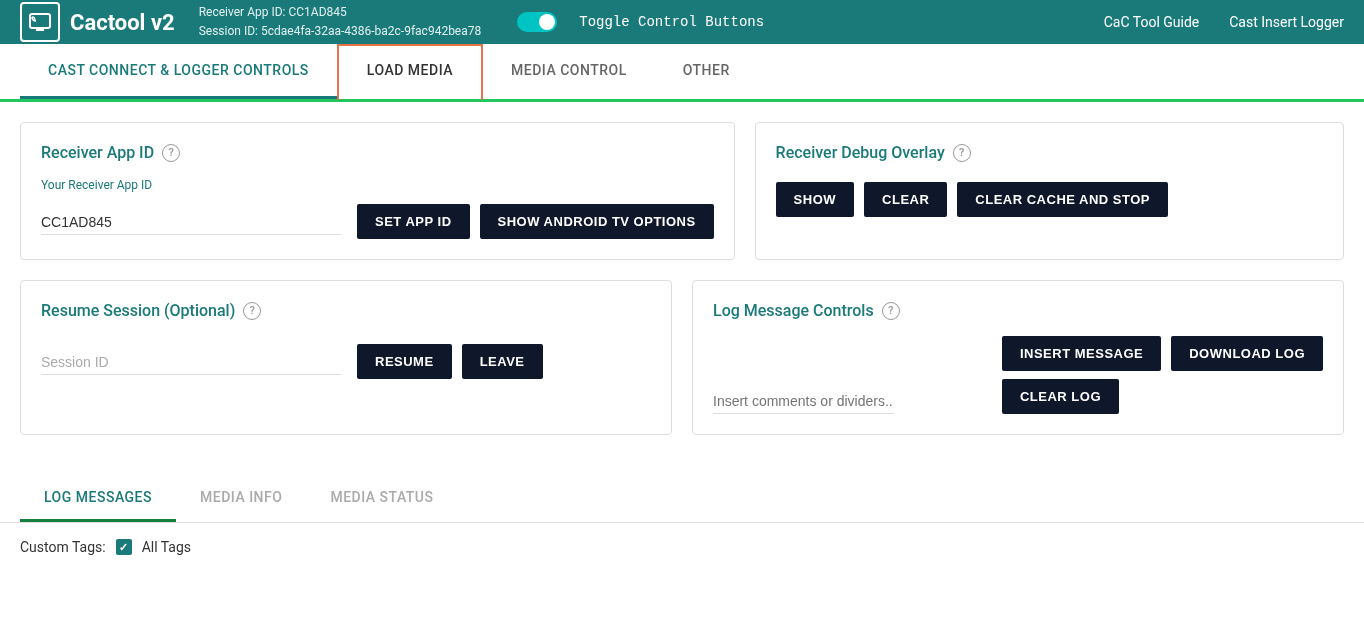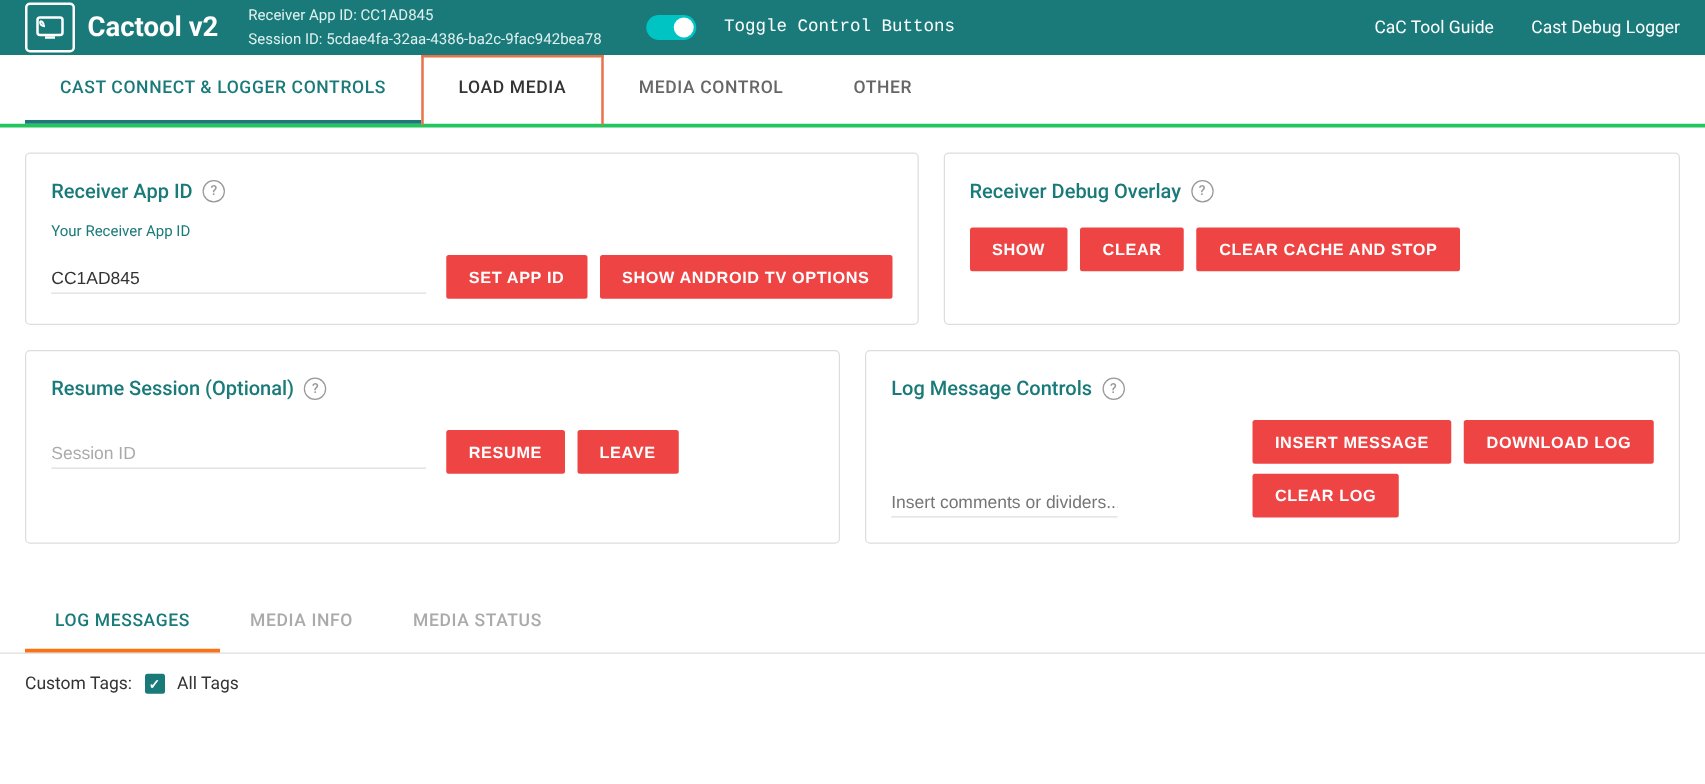--- a/index.html
+++ b/index.html
@@ -165,21 +165,21 @@
       margin-bottom: 4px;
     }
     .card-input::placeholder { color: #aaa; }
     .card-buttons {
       display: flex;
       gap: 10px;
       align-items: flex-start;
       margin-top: 8px;
     }
     .btn-primary {
-      background: #ef4444;
+      background: #0f172a;
       color: #fff;
       border: none;
       padding: 10px 18px;
       font-size: 13px;
       font-weight: 600;
       letter-spacing: 0.5px;
       cursor: pointer;
       border-radius: 2px;
       text-transform: uppercase;
       white-space: nowrap;
@@ -208,21 +208,21 @@
       cursor: pointer;
       font-size: 14px;
       font-weight: 500;
       color: #aaa;
       letter-spacing: 0.5px;
       border-bottom: 3px solid transparent;
       text-transform: uppercase;
     }
     .bottom-tab-item.active {
       color: #1a7a7a;
-      border-bottom: 3px solid #f97316;
+      border-bottom: 3px solid #15803d;
     }
 
     
     .custom-tags-row {
       display: flex;
       align-items: center;
       gap: 10px;
       padding: 16px 20px;
     }
     .custom-tags-label {
@@ -274,21 +274,21 @@
       <span>Session ID:</span>
       <span>5cdae4fa-32aa-4386-ba2c-9fac942bea78</span>
     </span>
   </div>
   <div class="toggle-area">
     <div class="toggle-switch"></div>
     <span class="toggle-label">Toggle Control Buttons</span>
   </div>
   <nav class="header-nav">
     <a href="#">CaC Tool Guide</a>
-    <a href="#">Cast Debug Logger</a>
+    <a href="#">Cast Insert Logger</a>
   </nav>
 </div>
 
 <div class="tabs-bar">
   <div class="tab-item active">CAST CONNECT &amp; LOGGER CONTROLS</div>
   <div class="tab-item highlighted">LOAD MEDIA</div>
   <div class="tab-item">MEDIA CONTROL</div>
   <div class="tab-item">OTHER</div>
 </div>
 

